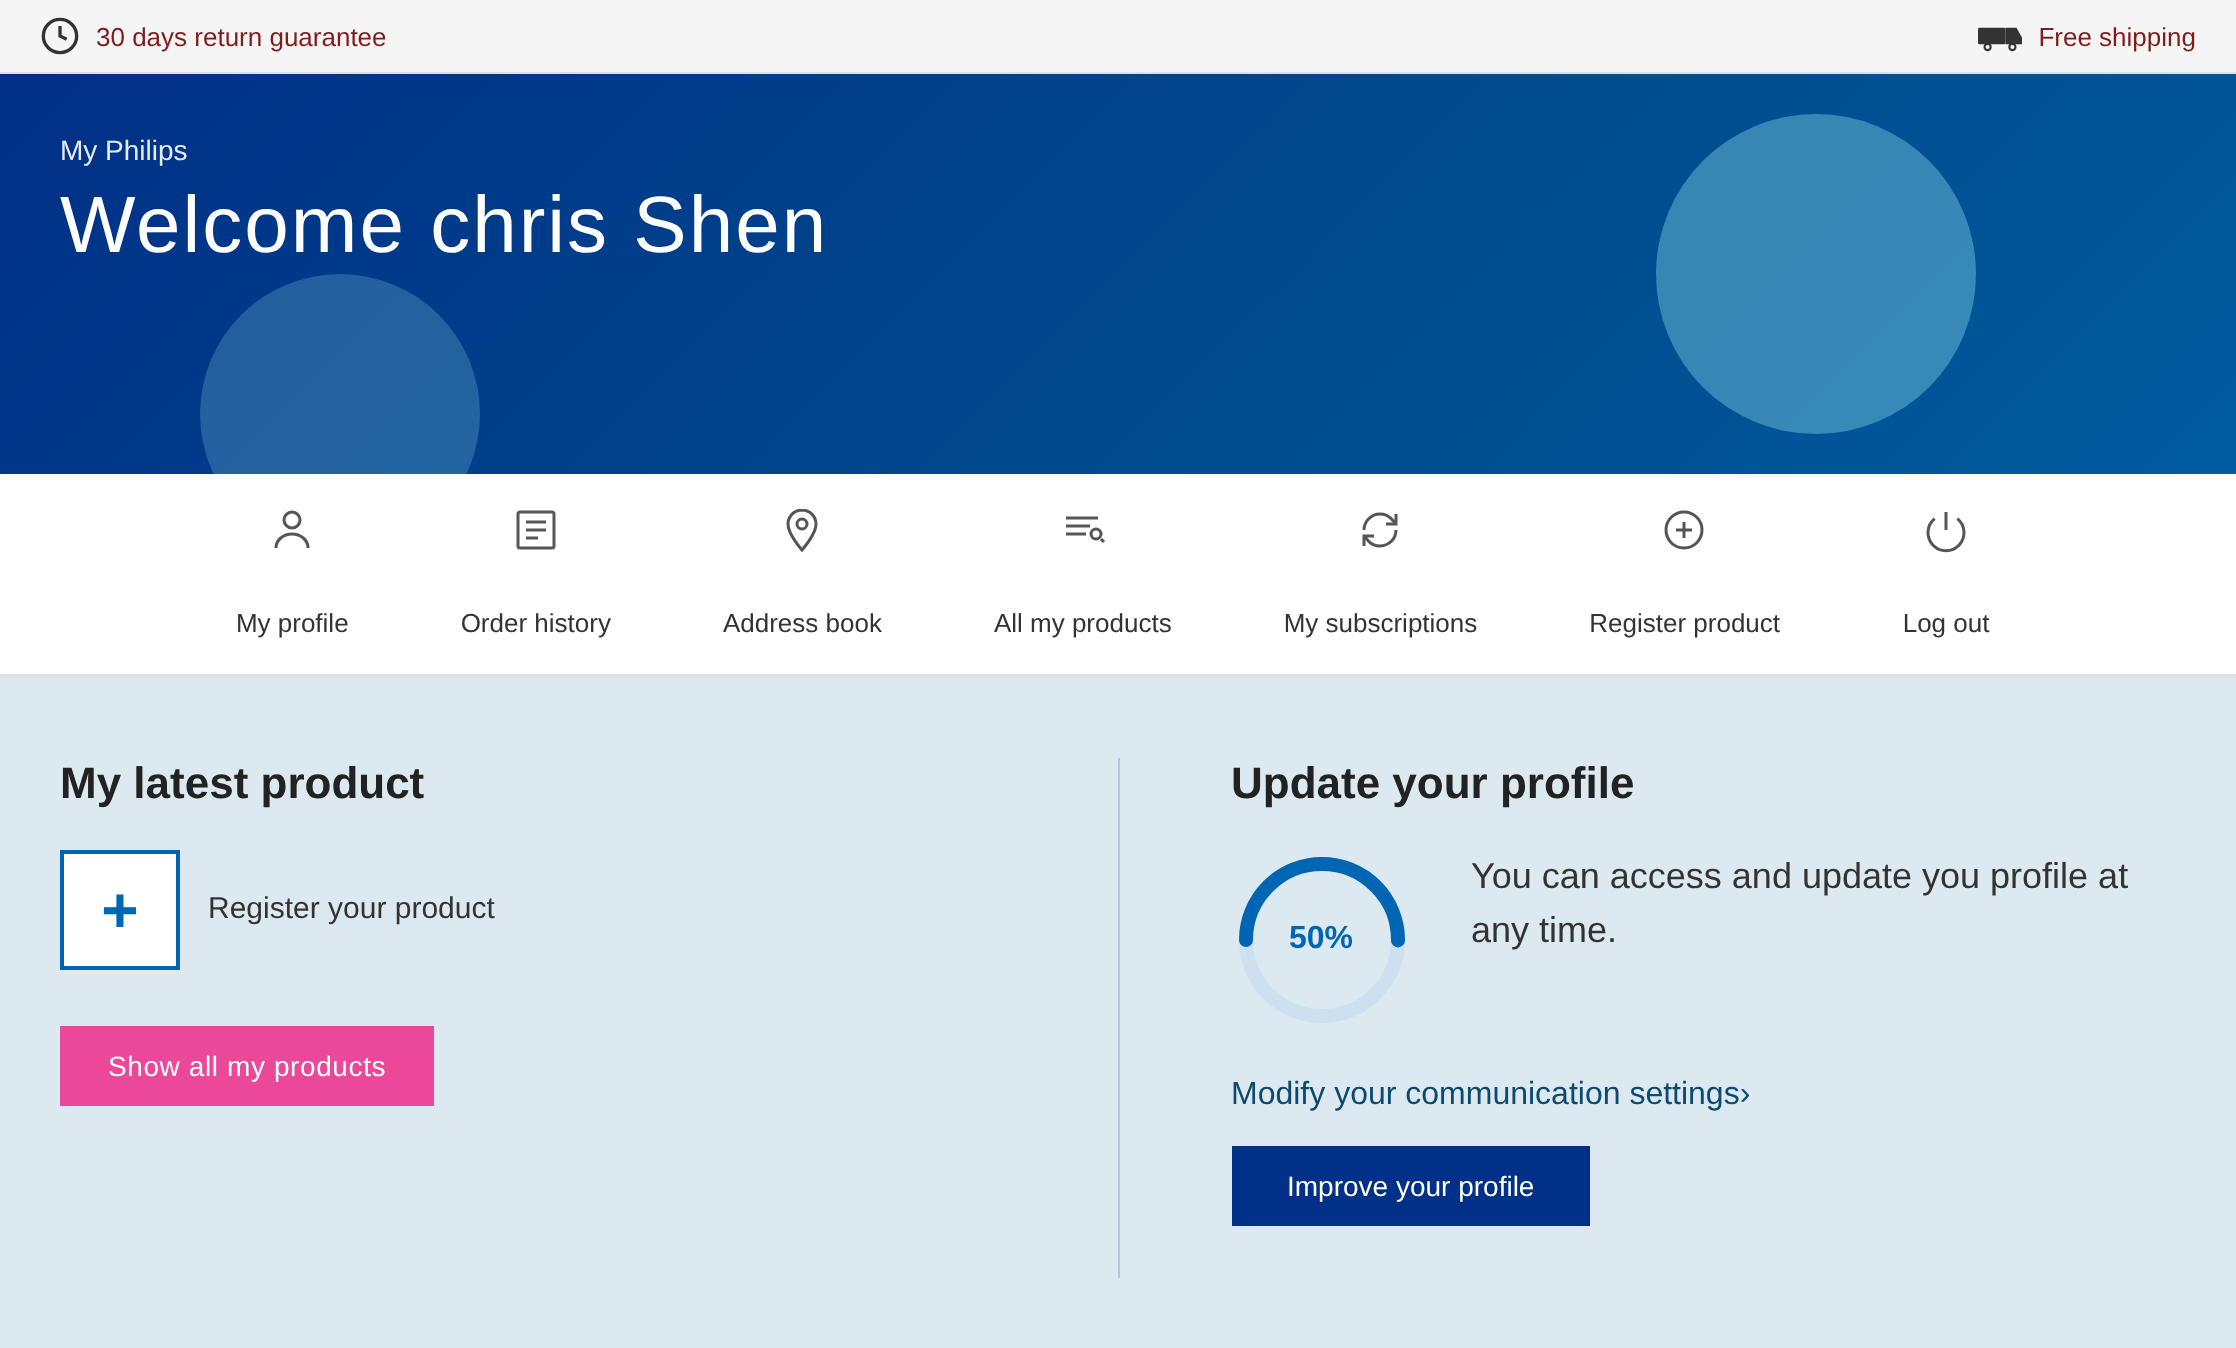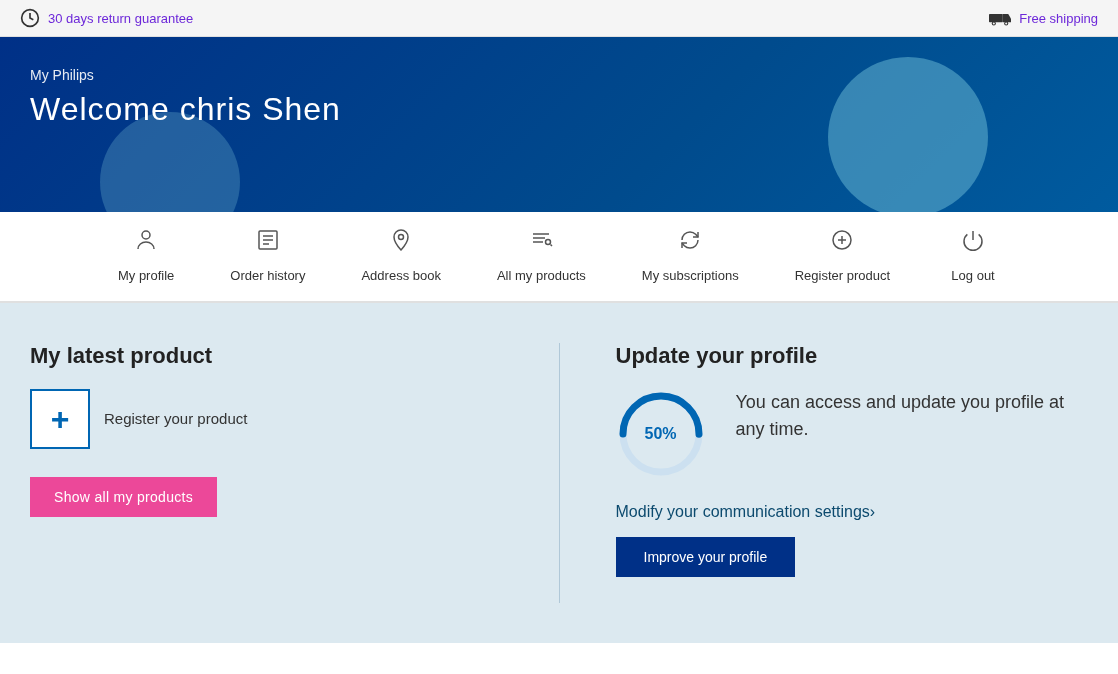--- a/index.html
+++ b/index.html
@@ -7,49 +7,49 @@
 
     
     .top-bar {
       display: flex;
       justify-content: space-between;
       align-items: center;
       padding: 8px 20px;
       background: #f5f5f5;
       border-bottom: 1px solid #e0e0e0;
       font-size: 13px;
-      color: #6d28d9;
+      color: #7f1d1d;
     }
     .top-bar-left, .top-bar-right {
       display: flex;
       align-items: center;
       gap: 8px;
     }
 
     
     .hero {
       background: linear-gradient(135deg, #003087 0%, #004b8d 60%, #005b9f 100%);
       position: relative;
-      height: 175px;
+      height: 200px;
       overflow: hidden;
       padding: 30px 30px;
       color: #fff;
     }
     .hero-text {
       position: relative;
       z-index: 2;
     }
     .hero-subtitle {
       font-size: 14px;
       font-weight: 400;
       margin-bottom: 8px;
       opacity: 0.9;
     }
     .hero-title {
-      font-size: 32px;
+      font-size: 40px;
       font-weight: 300;
       letter-spacing: 1px;
     }
     .hero-circle-large {
       position: absolute;
       right: 130px;
       top: 20px;
       width: 160px;
       height: 160px;
       border-radius: 50%;
@@ -78,21 +78,21 @@
     }
     .nav-item {
       display: flex;
       flex-direction: column;
       align-items: center;
       padding: 16px 28px;
       cursor: pointer;
       text-decoration: none;
       color: #333;
       font-size: 13px;
-      gap: 12px;
+      gap: 23px;
       min-width: 110px;
     }
     .nav-icon {
       font-size: 22px;
       color: #555;
       line-height: 1;
     }
     .nav-label {
       text-align: center;
       line-height: 1.3;

